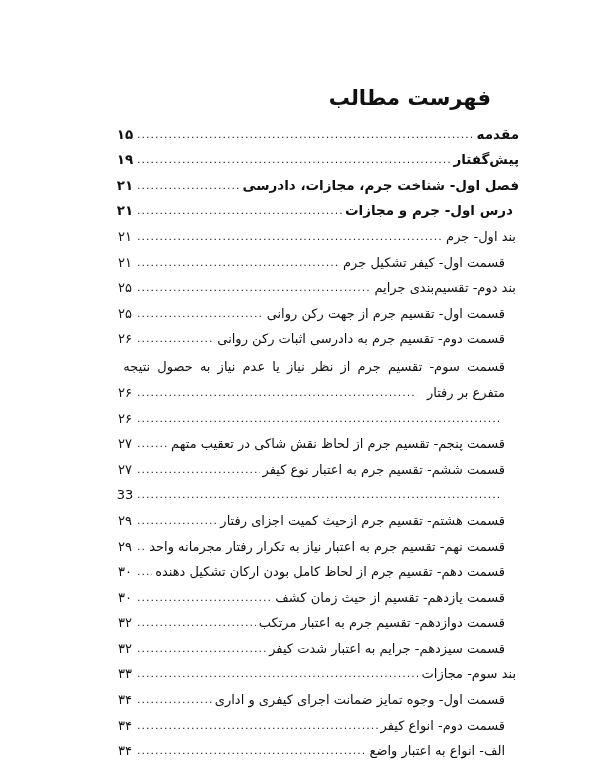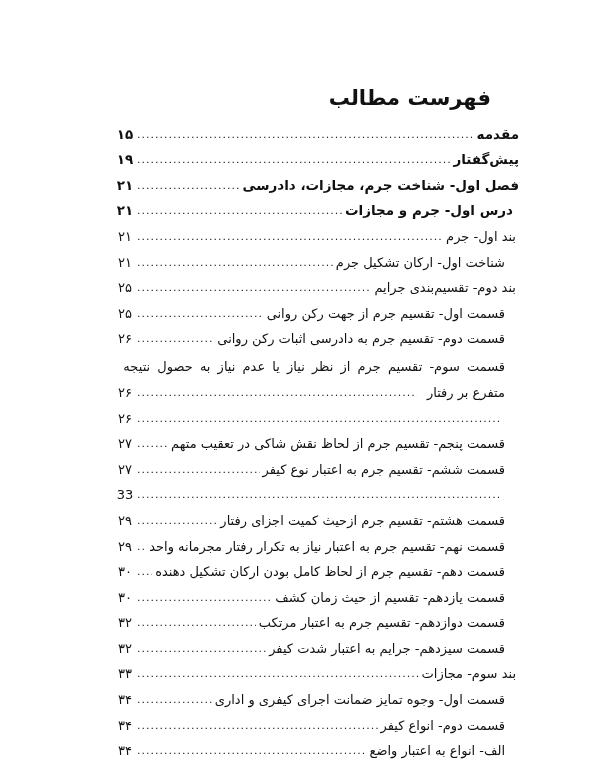--- a/index.html
+++ b/index.html
@@ -48,21 +48,21 @@
         <span class="lbl">درس اول- جرم و مجازات</span>
         <span class="dots">........................................................................................................................................................</span>
         <span class="pg">۲۱</span>
       </div>
       <div class="row l2">
         <span class="lbl">بند اول- جرم</span>
         <span class="dots">........................................................................................................................................................</span>
         <span class="pg">۲۱</span>
       </div>
       <div class="row l3">
-        <span class="lbl">شناخت اول- ارکان تشکیل جرم</span>
+        <span class="lbl">قسمت اول- کیفر تشکیل جرم</span>
         <span class="dots">........................................................................................................................................................</span>
         <span class="pg">۲۱</span>
       </div>
       <div class="row l2">
         <span class="lbl">بند دوم- تقسیم‌بندی جرایم</span>
         <span class="dots">........................................................................................................................................................</span>
         <span class="pg">۲۵</span>
       </div>
       <div class="row l3">
         <span class="lbl">قسمت اول- تقسیم جرم از جهت رکن روانی</span>

